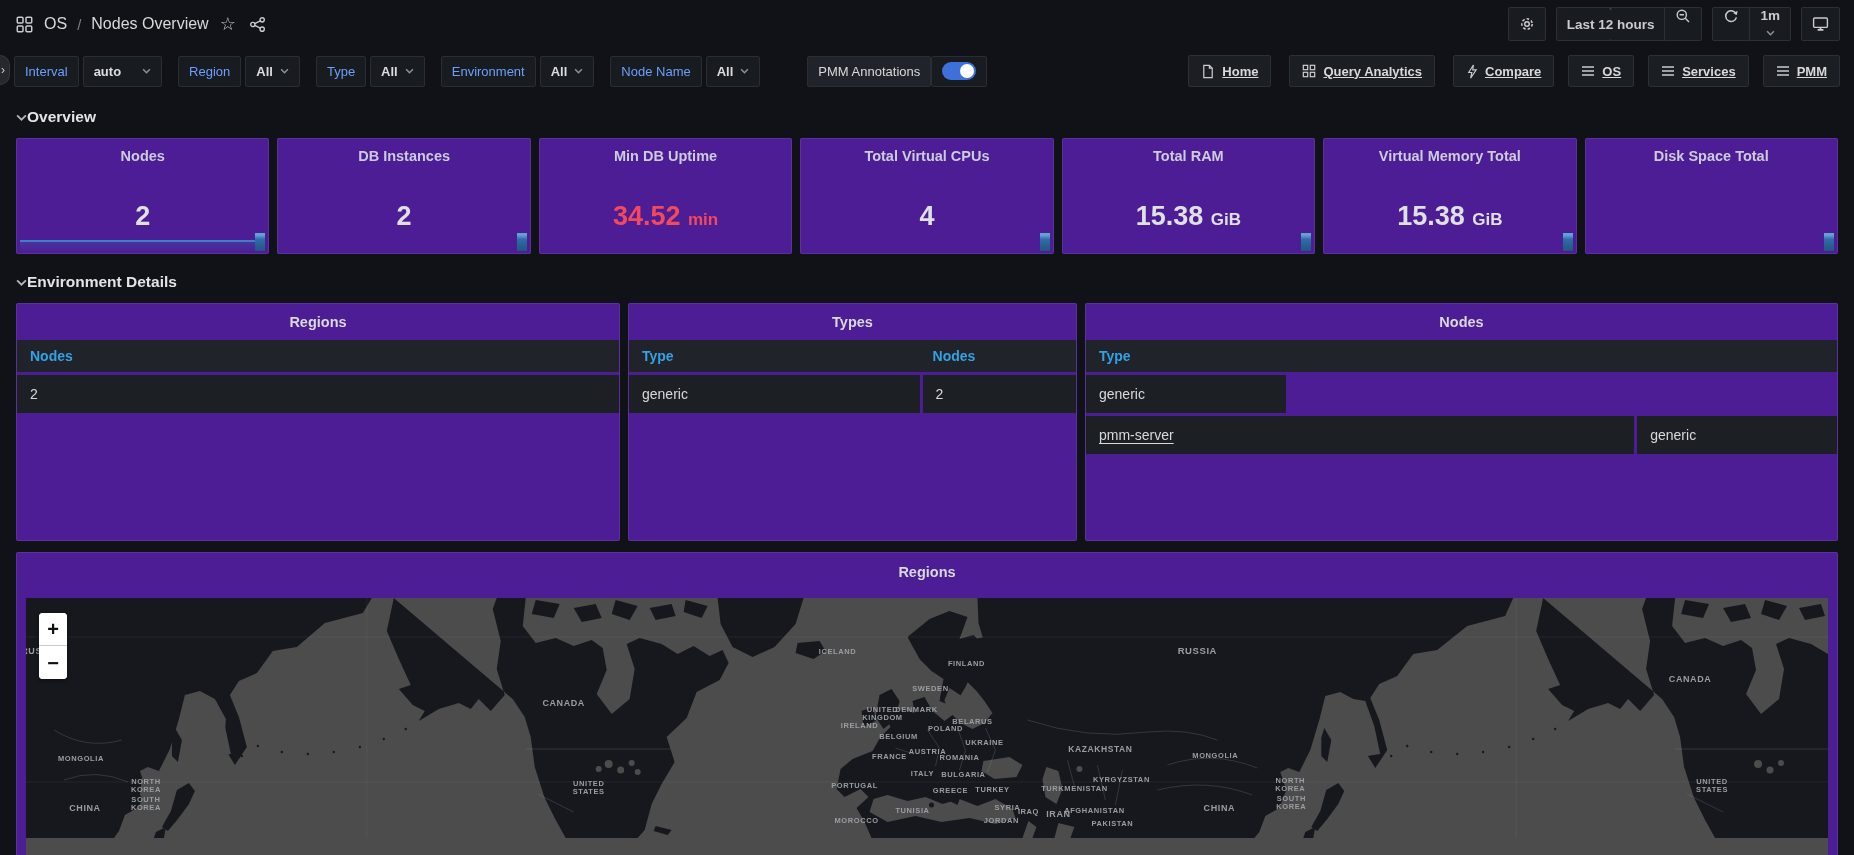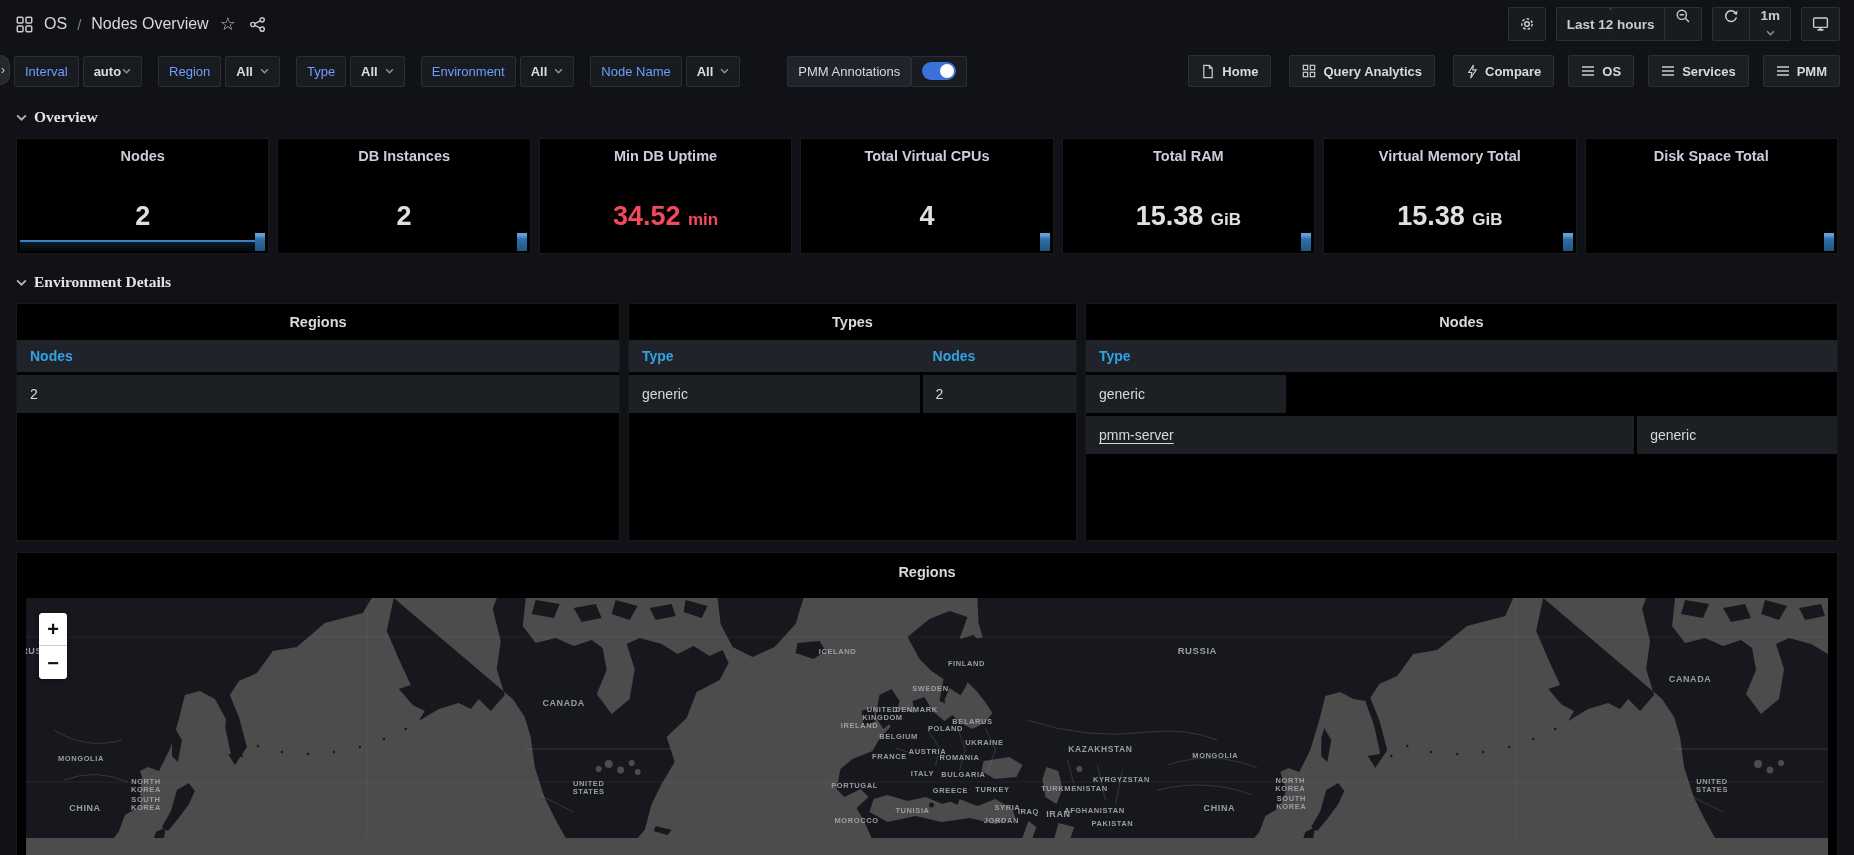--- a/index.html
+++ b/index.html
@@ -35,35 +35,35 @@
   .filterbar { height:36px; margin-top:5px; padding:0 14px; display:flex; align-items:center; }
   .var { display:flex; align-items:stretch; margin-right:16px; }
   .var-box {
     display:flex; align-items:center; height:31px; padding:12px 10px;
     background:#181b1f; border:1px solid #2a2d34; border-radius:2px;
   }
   .var-label { color:#6e9fff; margin-right:4px; }
   .var-value { color:#dcdde0; font-weight:600; gap:7px; }
   .toggle { width:34px; height:18px; border-radius:10px; background:#3d71d9; position:relative; cursor:pointer; }
   .toggle .knob { position:absolute; right:2px; top:2px; width:14px; height:14px; border-radius:50%; background:#fff; }
-  .navbtns { display:flex; align-items:center; }
+  .navbtns { display:flex; align-items:center;text-decoration:underline; }
   .navbtn {
     display:flex; align-items:center; gap:7px; height:32px; padding:0 12px; margin-left:18px;
     background:#1b1e23; border:1px solid #2c2f36; border-radius:2px;
     color:#d8d9da; font-size:13px; font-weight:600; cursor:pointer;
     font-family:"Liberation Sans", sans-serif; white-space:nowrap;
   }
   .navbtn.tight { margin-left:14px; }
 
   
-  .sec { display:flex; align-items:center; gap:7px; margin:16px 16px 9px; height:24px; cursor:pointer;font-family:Liberation Serif, serif; }
+  .sec { display:flex; align-items:center; margin:16px 16px 9px; height:24px; cursor:pointer; }
   .sec-title { font-size:15.5px; font-weight:700; color:#e3e4e6; }
 
   
-  .panel { background:#000000; border:1px solid rgba(204,204,220,.12); border-radius:2px; }
+  .panel { background:#4c1d95; border:1px solid rgba(204,204,220,.12); border-radius:2px; }
   .stats-row { display:flex; gap:8px; margin:0 16px; height:116px; }
   .stat { flex:1; position:relative; overflow:hidden; }
   .stat-title { text-align:center; margin-top:9px; font-size:14.5px; font-weight:600; color:#ccccdc; }
   .stat-value { position:absolute; left:0; right:0; bottom:21px; text-align:center; font-size:27px; font-weight:600; color:#dfe0e2; }
   .stat-value .unit { font-size:17px; font-weight:600; }
   .stat-value.red { color:#f2495c; }
   .spark-line { position:absolute; left:3px; right:3px; bottom:2px; height:11px;
     border-top:2px solid #3f7fc3; background:linear-gradient(180deg, rgba(63,127,195,.22), rgba(63,127,195,.05)); }
   .spark-cap { position:absolute; right:3px; bottom:2px; width:10px; height:18px;
     background:linear-gradient(180deg,#63a0d6 0%, #63a0d6 12%, #2e6da8 35%, #235581 100%); }
@@ -188,21 +188,21 @@
           <path d="M8.5,11.4 V13.6 M5.6,13.9 H11.4" stroke-width="1.8"></path>
       </svg>
     </button>
   </div>
 </div>
 
 <div class="filterbar">
 
   <div class="var">
     <div class="var-box var-label">Interval</div>
-    <div class="var-box var-value" style="gap:1px">
+    <div class="var-box var-value" style="gap:21px">
       <span>auto</span>
       <svg class="ic" width="9" height="6" viewBox="0 0 8 5" fill="none" stroke="#8e9196" stroke-width="1.4">
           <path d="M1,1 L4,4 L7,1"></path>
         </svg>
     </div>
   </div>
 
   <div class="var">
     <div class="var-box var-label">Region</div>
     <div class="var-box var-value" style="gap:7px">

